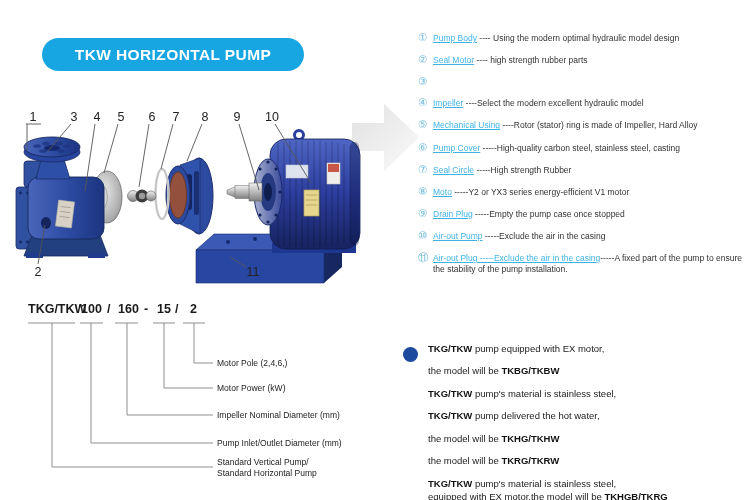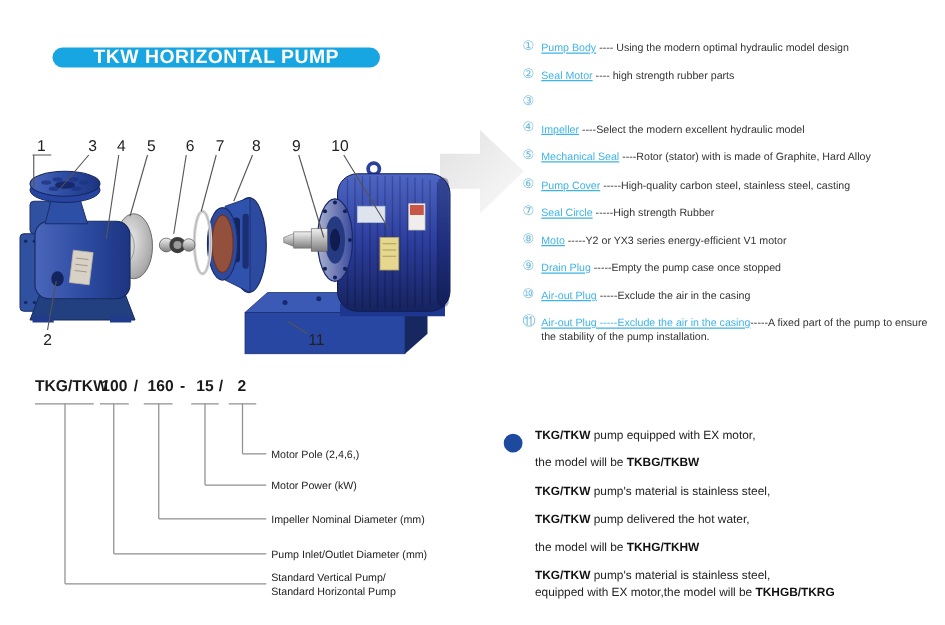--- a/index.html
+++ b/index.html
@@ -3,21 +3,21 @@
 <meta charset="utf-8">
 <style>
   html,body{margin:0;padding:0;}
   body{
     width:756px;height:500px;position:relative;background:#ffffff;
     font-family:"Liberation Sans", sans-serif;overflow:hidden;
     -webkit-font-smoothing:antialiased;
   }
   
   .banner{
-    position:absolute;left:42px;top:38px;width:262px;height:16px;
+    position:absolute;left:42px;top:38px;width:262px;height:33px;
     background:#18a6e2;border-radius:17px;
     display:flex;align-items:center;justify-content:center;
   }
   .banner-title{
     color:#ffffff;font-size:15.5px;font-weight:bold;letter-spacing:.4px;
   }
   
   .diagram{position:absolute;left:0;top:95px;width:430px;height:210px;}
   
   .parts{position:absolute;left:418px;top:33px;width:338px;}
@@ -236,41 +236,41 @@
   </div>
   <div class="part-item">
     <span class="part-num">③</span>
   </div>
   <div class="part-item">
     <span class="part-num">④</span>
     <span><span class="part-name">Impeller</span><span class="part-desc"> ----Select the modern excellent hydraulic model</span></span>
   </div>
   <div class="part-item">
     <span class="part-num">⑤</span>
-    <span><span class="part-name">Mechanical Seal</span><span class="part-desc"> ----Rotor (stator) with is made of Graphite, Hard Alloy</span></span>
+    <span><span class="part-name">Mechanical Using</span><span class="part-desc"> ----Rotor (stator) ring is made of Impeller, Hard Alloy</span></span>
   </div>
   <div class="part-item">
     <span class="part-num">⑥</span>
     <span><span class="part-name">Pump Cover</span><span class="part-desc"> -----High-quality carbon steel, stainless steel, casting</span></span>
   </div>
   <div class="part-item">
     <span class="part-num">⑦</span>
     <span><span class="part-name">Seal Circle</span><span class="part-desc"> -----High strength Rubber</span></span>
   </div>
   <div class="part-item">
     <span class="part-num">⑧</span>
     <span><span class="part-name">Moto</span><span class="part-desc"> -----Y2 or YX3 series energy-efficient V1 motor</span></span>
   </div>
   <div class="part-item">
     <span class="part-num">⑨</span>
     <span><span class="part-name">Drain Plug</span><span class="part-desc"> -----Empty the pump case once stopped</span></span>
   </div>
   <div class="part-item">
     <span class="part-num">⑩</span>
-    <span><span class="part-name">Air-out Plug</span><span class="part-desc"> -----Exclude the air in the casing</span></span>
+    <span><span class="part-name">Air-out Pump</span><span class="part-desc"> -----Exclude the air in the casing</span></span>
   </div>
   <div class="part-item wrap">
     <span class="part-num">⑪</span>
     <span><span class="part-name">Air-out Plug -----Exclude the air in the casing</span><span class="part-desc">-----A fixed part of the pump to ensure the stability of the pump installation.</span></span>
   </div>
 </div>
 
 <svg class="model" viewBox="0 0 365 200" width="365" height="200">
   <text class="code" x="13" y="18">TKG/TKW</text>
   <text class="code" x="66" y="18">100</text>
@@ -308,16 +308,17 @@
 </svg>
 
 <div class="notes">
   <div class="notes-bullet"></div>
   <div class="notes-body">
     <div class="note-line"><span class="note-b">TKG/TKW</span><span> pump equipped with EX motor,</span><span class="note-b"></span></div>
     <div class="note-line"><span class="note-b"></span><span>the model will be </span><span class="note-b">TKBG/TKBW</span></div>
     <div class="note-line"><span class="note-b">TKG/TKW</span><span> pump's material is stainless steel,</span><span class="note-b"></span></div>
     <div class="note-line"><span class="note-b">TKG/TKW</span><span> pump delivered the hot water,</span><span class="note-b"></span></div>
     <div class="note-line"><span class="note-b"></span><span>the model will be </span><span class="note-b">TKHG/TKHW</span></div>
+    <div class="note-line"><span class="note-b"></span><span>the model will be </span><span class="note-b">TKRG/TKRW</span></div>
     <div class="note-line tight"><span class="note-b">TKG/TKW</span><span> pump's material is stainless steel,</span><span class="note-b"></span></div>
     <div class="note-line tight"><span class="note-b"></span><span>equipped with EX motor,the model will be </span><span class="note-b">TKHGB/TKRG</span></div>
   </div>
 </div>
 
 </body></html>

